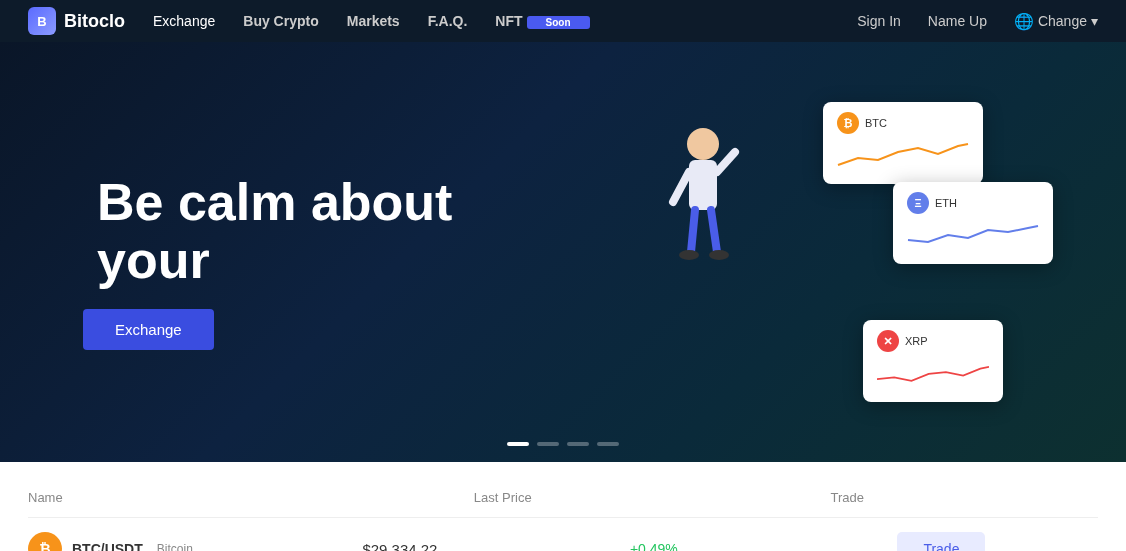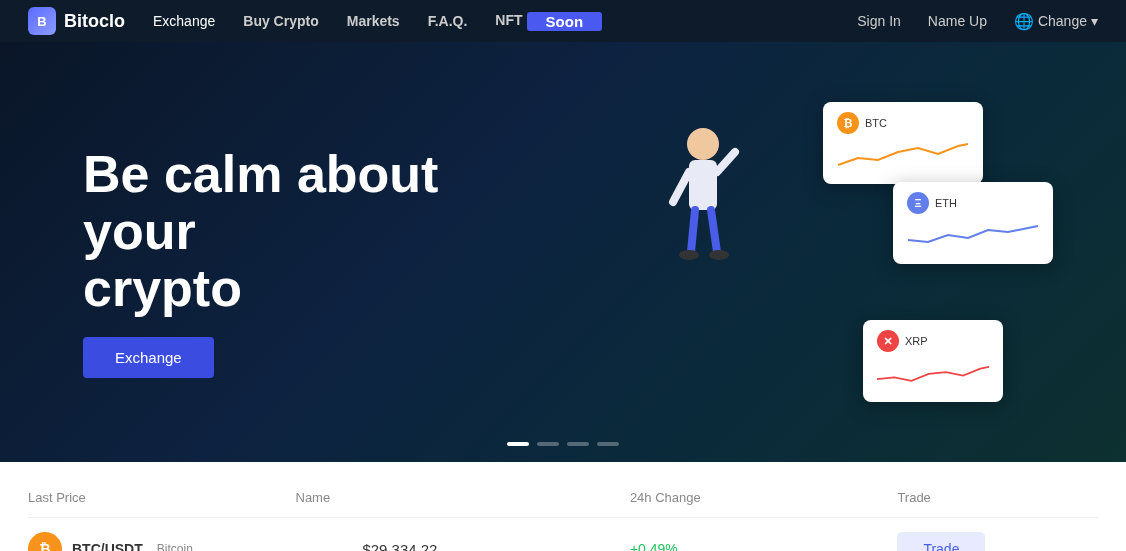--- a/index.html
+++ b/index.html
@@ -13,37 +13,37 @@
     .nav-left { display: flex; align-items: center; gap: 28px; }
     .nav-logo { display: flex; align-items: center; gap: 8px; color: #fff; font-weight: 700; font-size: 18px; text-decoration: none; }
     .logo-icon {
       width: 28px; height: 28px; background: linear-gradient(135deg, #5b6bff, #8b9bff);
       border-radius: 6px; display: flex; align-items: center; justify-content: center;
       color: #fff; font-size: 13px; font-weight: 700;
     }
     .nav-link { color: #ccc; font-size: 14px; text-decoration: none; cursor: pointer; font-weight: bold; }
     .nav-link-active { color: #fff; font-weight: 500; }
     .nft-badge {
-      background: #4a5af0; color: #fff; font-size: 15px; padding: 1px 19px;
+      background: #4a5af0; color: #fff; font-size: 10px; padding: 1px 19px;
       border-radius: 3px; margin-left: 4px; vertical-align: middle;
     }
     .nav-right { display: flex; align-items: center; gap: 27px; }
     .nav-auth { color: #ccc; font-size: 14px; cursor: pointer; }
     .lang-selector { display: flex; align-items: center; gap: 4px; color: #ccc; font-size: 14px; cursor: pointer; }
     .flag-icon { font-size: 16px; }
 
     
     .hero {
       background: linear-gradient(135deg, #0a1628 0%, #0d2240 40%, #0a2a3a 70%, #0d3030 100%);
       min-height: 393px; display: flex; align-items: center; justify-content: center;
       position: relative; overflow: hidden;
     }
     .hero-content { display: flex; align-items: center; justify-content: space-between; width: 100%; max-width: 1000px; padding: 60px 20px 40px; }
     .hero-text { flex: 1; max-width: 560px; }
-    .hero-title { color: #fff; font-size: 52px; font-weight: 700; line-height: 1.1; margin-bottom: 20px; }
+    .hero-title { color: #fff; font-size: 52px; font-weight: 700; line-height: 1.1; margin-bottom: 20px; margin-left: 14px; }
     .hero-subtitle { color: #aac4d8; font-size: 15px; margin-bottom: 36px; }
     .hero-buttons { display: flex; gap: 16px; }
     .btn-exchange {
       background: #3a4de0; color: #fff; border: none; padding: 12px 32px;
       border-radius: 4px; font-size: 15px; cursor: pointer; font-weight: 500;
     }
     .btn-dashboard {
       background: transparent; color: #fff; border: 2px solid #4a5de8;
       padding: 10px 32px; border-radius: 4px; font-size: 15px; cursor: pointer; font-weight: 500;
     }
@@ -124,21 +124,20 @@
       <span>▾</span>
     </div>
   </div>
 </nav>
 
 <section class="hero">
   <div class="hero-content">
     <div class="hero-text">
       <h1 class="hero-title">
         <span>Be calm about your</span><br>
-        <span>crypto</span>
       </h1>
       <div class="hero-buttons">
         <button class="btn-exchange">Exchange</button>
       </div>
     </div>
 
     <div class="hero-illustration" style="height:320px; width:360px; position:relative;">
 
       <svg width="80" height="170" viewBox="0 0 80 170" style="position:absolute; left:100px; top:20px;">
 
@@ -192,23 +191,22 @@
   <div class="hero-dots">
     <div class="dot dot-active"></div>
     <div class="dot"></div>
     <div class="dot"></div>
     <div class="dot"></div>
   </div>
 </section>
 
 <section class="table-section">
   <div class="table-header">
+    <div class="table-header-cell col-name">Name</div>
     <div class="table-header-cell col-price">Last Price</div>
-    <div class="table-header-cell col-name">Name</div>
-    <div class="table-header-cell col-change">24h Change</div>
     <div class="table-header-cell col-trade">Trade</div>
   </div>
 
   <div class="table-row">
     <div class="coin-info">
       <div class="coin-icon-lg">₿</div>
       <span class="coin-pair">BTC/USDT</span>
       <span class="coin-name">Bitcoin</span>
     </div>
     <div class="price-cell">$29,334.22</div>

